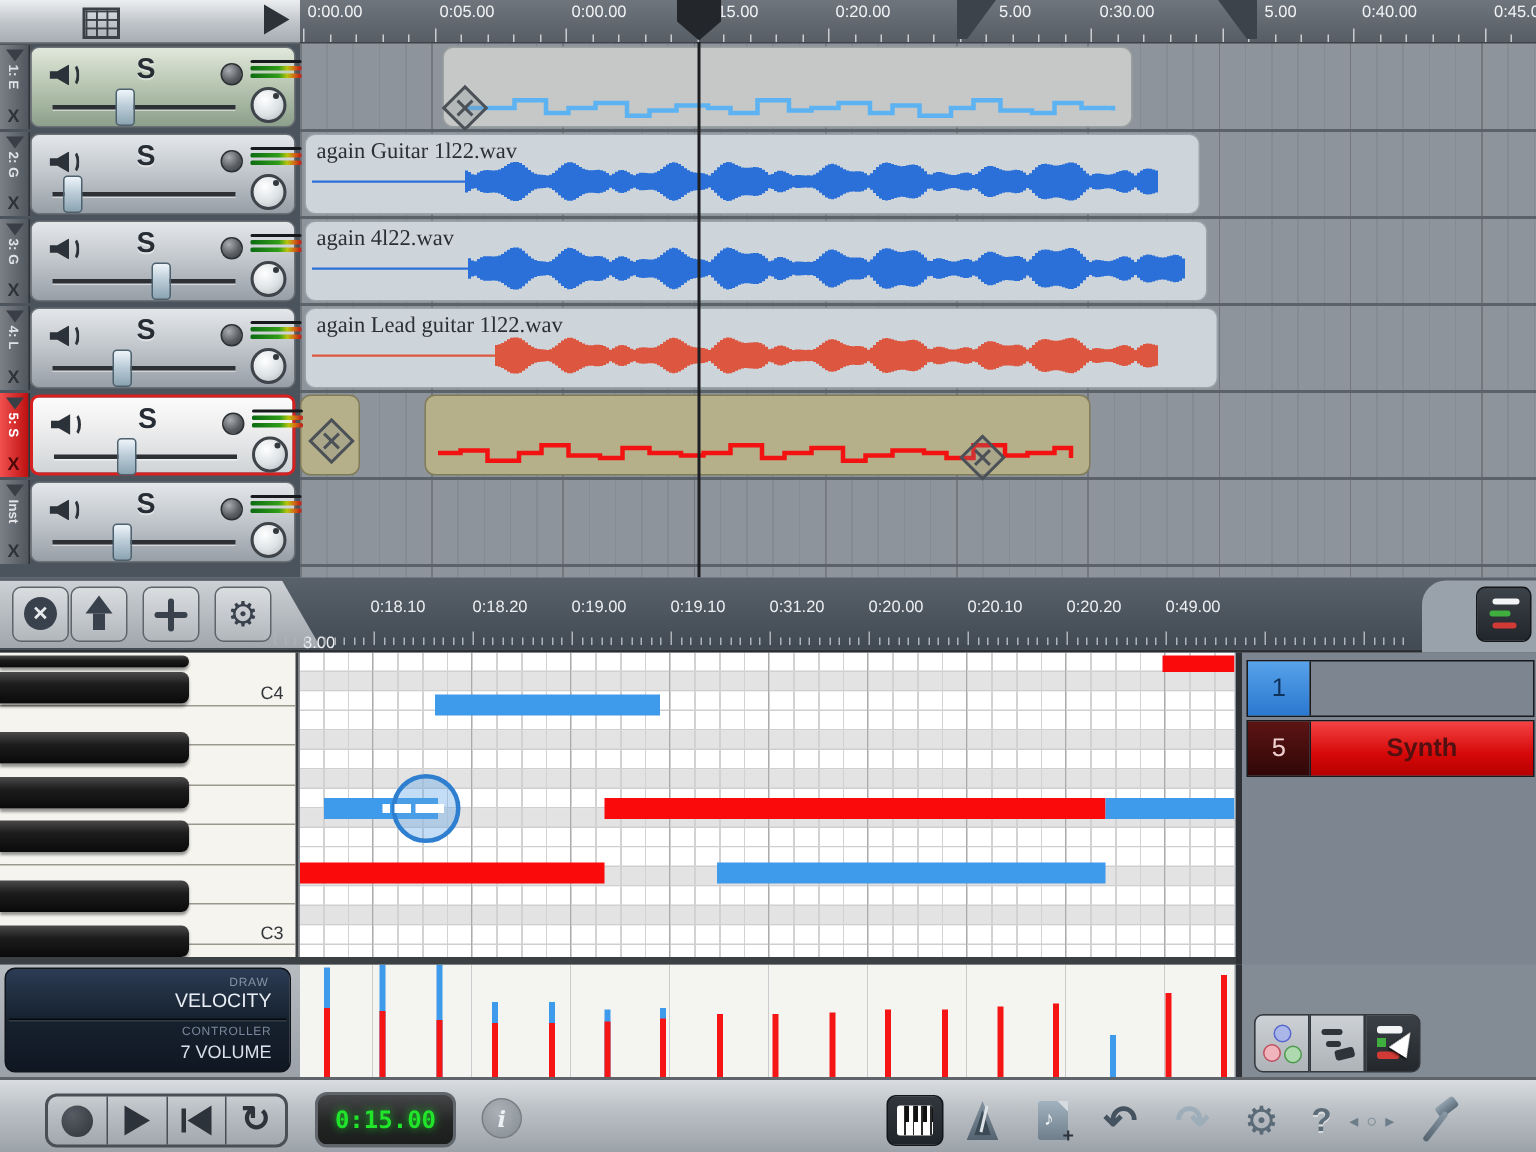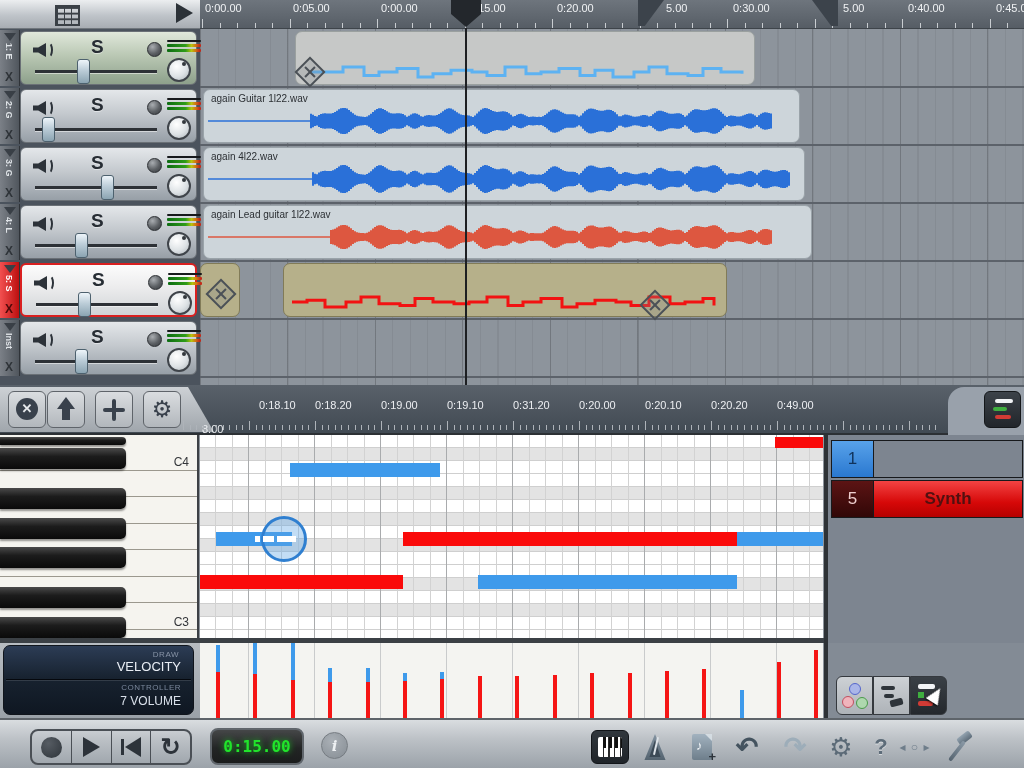--- a/index.html
+++ b/index.html
@@ -32,21 +32,21 @@
        background-color:#8d949c;
        background-image:
          repeating-linear-gradient(90deg,rgba(0,0,0,.14) 0 1px,transparent 1px 87.5px),
          repeating-linear-gradient(90deg,rgba(0,0,0,.06) 0 1px,transparent 1px 17.5px);}
   .lane{position:absolute;left:0;width:824px;height:56px;border-bottom:2px solid #5c626a;}
   .playline{position:absolute;width:2px;background:#1d1f22;z-index:40;top:0;}
   .clip{position:absolute;height:54px;border-radius:7px;box-sizing:border-box;z-index:10;}
   .clip.midi1{background:#c6c8c7;border:1px solid #9aa09f;}
   .clip.audio{background:#cdd5da;border:1px solid #9aa3a9;}
   .clip.khaki{background:#b6b08a;border:1px solid #817b58;}
-  .clip .clbl{position:absolute;left:7px;top:3px;font-size:10px;color:#2b2f33;white-space:nowrap;}
+  .clip .clbl{position:absolute;left:7px;top:3px;font-size:15px;color:#2b2f33;white-space:nowrap;font-family:Liberation Serif, serif;}
   .handle{position:absolute;width:22px;height:22px;border:2px solid #4b5157;background:rgba(130,134,138,.25);
        transform:rotate(45deg);z-index:25;box-sizing:border-box;}
   .handle::before,.handle::after{content:"";position:absolute;background:#4b5157;}
   .handle::before{left:8px;top:2px;width:2px;height:14px;}
   .handle::after{left:2px;top:8px;width:14px;height:2px;}
 
   
   .tracks-col{position:absolute;left:0;top:28px;width:200px;height:357px;background:#4b535d;z-index:25;}
   .strip{position:absolute;left:0;width:200px;height:56px;}
   .tab{position:absolute;left:0;top:0;width:20px;height:56px;background:linear-gradient(90deg,#7b8087,#50565d);
@@ -481,21 +481,21 @@
         </div>
     </div>
     <div class="mtab">
       <div class="listbtn">
         <i class="b1"></i>
         <i class="b2"></i>
         <i class="b3"></i>
       </div>
     </div>
   <div class="prlbl" style="left: 202px; margin-top: 24px;">8.00</div>
-      <div class="prlbl" style="left: 259px;">0:18.10</div>
+      <div class="prlbl" style="left: 247px;">0:18.10</div>
       <div class="prlbl" style="left: 315px;">0:18.20</div>
       <div class="prlbl" style="left: 381px;">0:19.00</div>
       <div class="prlbl" style="left: 447px;">0:19.10</div>
       <div class="prlbl" style="left: 513px;">0:31.20</div>
       <div class="prlbl" style="left: 579px;">0:20.00</div>
       <div class="prlbl" style="left: 645px;">0:20.10</div>
       <div class="prlbl" style="left: 711px;">0:20.20</div>
       <div class="prlbl" style="left: 777px;">0:49.00</div>
       <div class="prtick" style="left: 183px; height: 9px;"></div>
       <div class="prtick" style="left: 189.6px; height: 5px;"></div>

